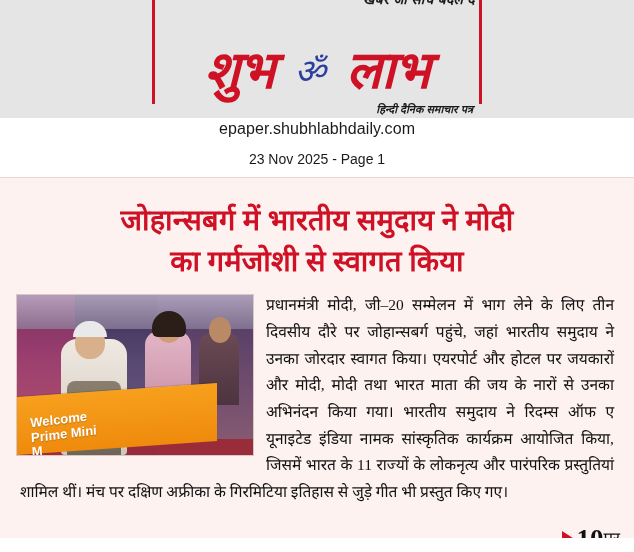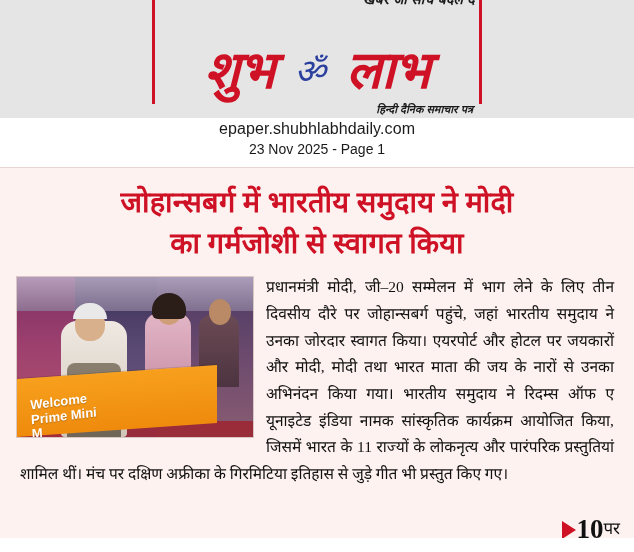--- a/index.html
+++ b/index.html
@@ -97,21 +97,21 @@
     padding-top: 2px;
   }
   .meta-url {
     font-size: 16px;
     color: #1a1a1a;
     letter-spacing: 0.1px;
   }
   .meta-date {
     font-size: 14px;
     color: #1a1a1a;
-    margin-top: 3px;
+    margin-top: 13px;
     text-align: center;
   }
 
   
   .article {
     position: relative;
     margin-top: 10px;
     width: 100%;
     height: 382px;
     background: #fdf2f0;
@@ -120,21 +120,21 @@
     padding: 10px 16px 0 16px;
   }
   .headline {
     font-family: "Liberation Serif", serif;
     text-align: center;
     color: #cf1125;
     font-weight: bold;
     font-size: 29px;
     line-height: 1.42;
     letter-spacing: 0.2px;
-    margin: 4px 6px 10px 6px;
+    margin: 12px 6px 10px 6px;
   }
   .headline .line {
     display: block;
   }
 
   .content {
     position: relative;
     font-family: "Liberation Serif", serif;
     font-size: 15.5px;
     line-height: 1.72;

